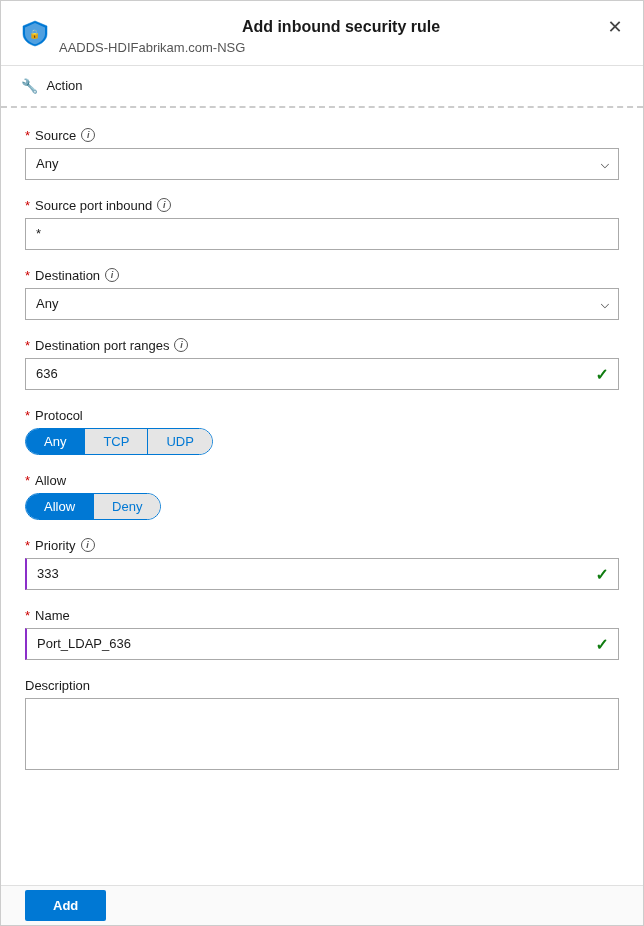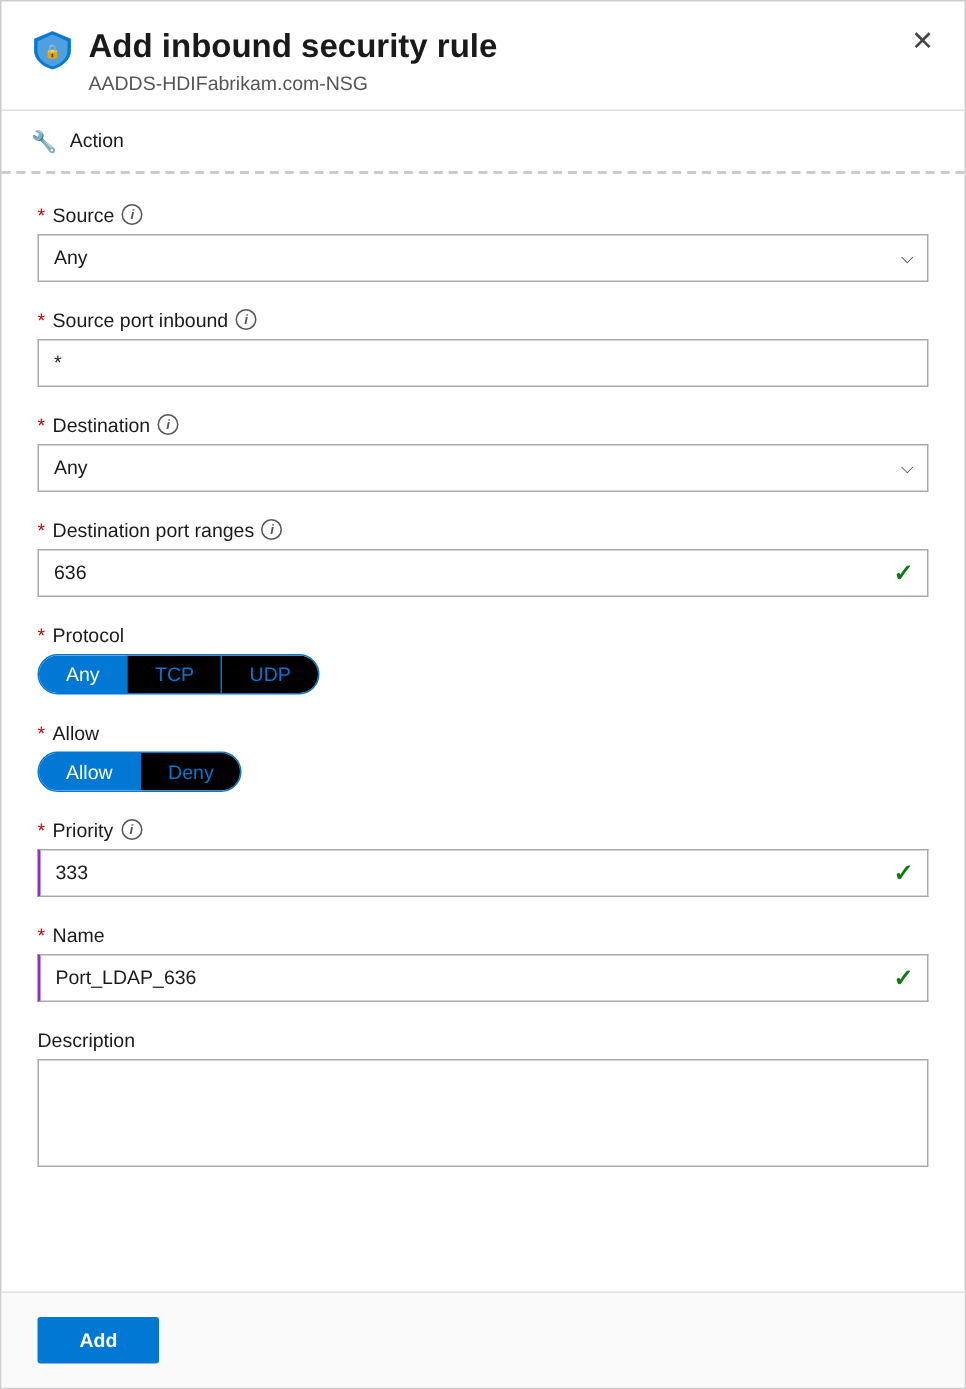--- a/index.html
+++ b/index.html
@@ -32,24 +32,25 @@
       width: 28px;
       height: 28px;
       margin-right: 10px;
       margin-top: 2px;
       flex-shrink: 0;
     }
     .header-text {
       flex: 1;
     }
     .header-title {
-      font-size: 22px;
+      font-size: 16px;
       font-weight: 600;
       color: #1a1a1a;
       line-height: 1.3;
+      text-align: center;
     }
     .header-subtitle {
       font-size: 13px;
       color: #555;
       margin-top: 2px;
     }
     .close-btn {
       position: absolute;
       right: 16px;
       top: 14px;
@@ -165,21 +166,21 @@
     }
     
     .toggle-group {
       display: inline-flex;
       border-radius: 16px;
       overflow: hidden;
       border: 1px solid #0078d4;
     }
     .toggle-btn {
       padding: 5px 18px;
-      background: #000000;
+      background: #e5e5e5;
       border: none;
       font-size: 13px;
       cursor: pointer;
       color: #0078d4;
     }
     .toggle-btn.active {
       background: #0078d4;
       color: #fff;
     }
     .toggle-btn:not(:last-child) {
@@ -189,21 +190,21 @@
       width: 100%;
       height: 72px;
       border: 1px solid #aaa;
       padding: 6px 10px;
       font-size: 13px;
       font-family: inherit;
       resize: none;
       outline: none;
     }
     .dialog-footer {
-      padding: 16px 24px;
+      padding: 4px 24px;
       border-top: 1px solid #e0e0e0;
       background: #fafafa;
     }
     .add-btn {
       background: #0078d4;
       color: #fff;
       border: none;
       padding: 8px 28px;
       font-size: 13px;
       font-weight: 600;

